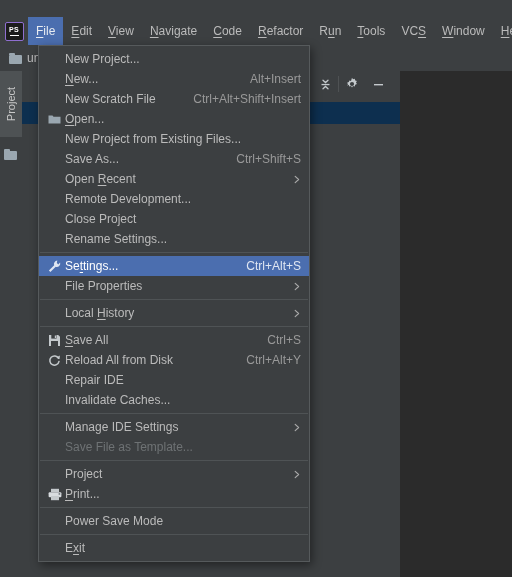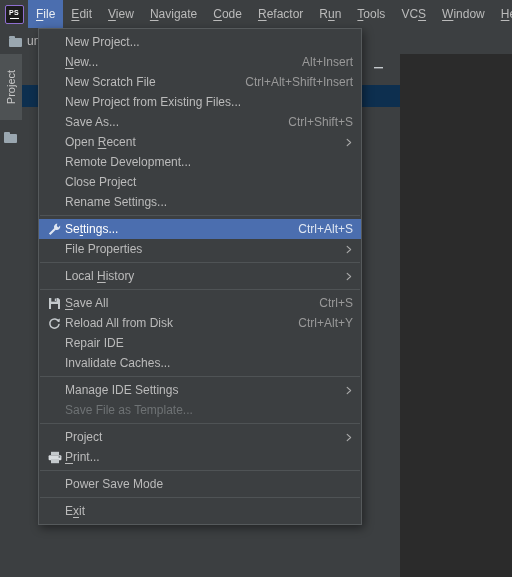--- a/index.html
+++ b/index.html
@@ -16,20 +16,21 @@
     color: #bbbbbb;
     position: relative;
     -webkit-font-smoothing: antialiased;
   }
 
   
   #ide {
     position: absolute;
     inset: 0;
     background: #14b8a6;
+    margin-top: 17px;
   }
 
   
   .menubar {
     position: absolute;
     left: 0; top: 0;
     width: 512px; height: 28px;
     background: #3c3f41;
     display: flex;
     align-items: center;
@@ -200,21 +201,21 @@
     position: absolute;
     left: 400px; top: 54px;
     width: 112px; height: 523px;
     background: #2b2b2b;
   }
 
   
   .menu {
     position: absolute;
     left: 38px; top: 28px;
-    width: 324px;
+    width: 272px;
     background: #3c3f41;
     border: 1px solid #565a5c;
     box-shadow: 2px 3px 9px rgba(0,0,0,0.45);
     padding: 3px 0 3px 0;
     box-sizing: border-box;
     z-index: 50;
   }
   .mi {
     position: relative;
     height: 20px;
@@ -347,20 +348,28 @@
         <span class="ico"></span>
         <span class="lbl"><span class="mn">N</span>ew...</span>
         <span class="sc">Alt+Insert</span>
       </div>
       <div class="mi">
         <span class="ico"></span>
         <span class="lbl">New Scratch File</span>
         <span class="sc">Ctrl+Alt+Shift+Insert</span>
       </div>
       <div class="mi">
+        <span class="ico">
+          <svg width="13" height="11" viewBox="0 0 13 11">
+            <path fill="#9aa7b0" d="M0.5 1.5h4l1 1.3h7v6.7H0.5z"></path>
+          </svg>
+        </span>
+        <span class="lbl"><span class="mn">O</span>pen...</span>
+      </div>
+      <div class="mi">
         <span class="ico"></span>
         <span class="lbl">New Project from Existing Files...</span>
       </div>
       <div class="mi">
         <span class="ico"></span>
         <span class="lbl">Save As...</span>
         <span class="sc">Ctrl+Shift+S</span>
       </div>
       <div class="mi">
         <span class="ico"></span>

